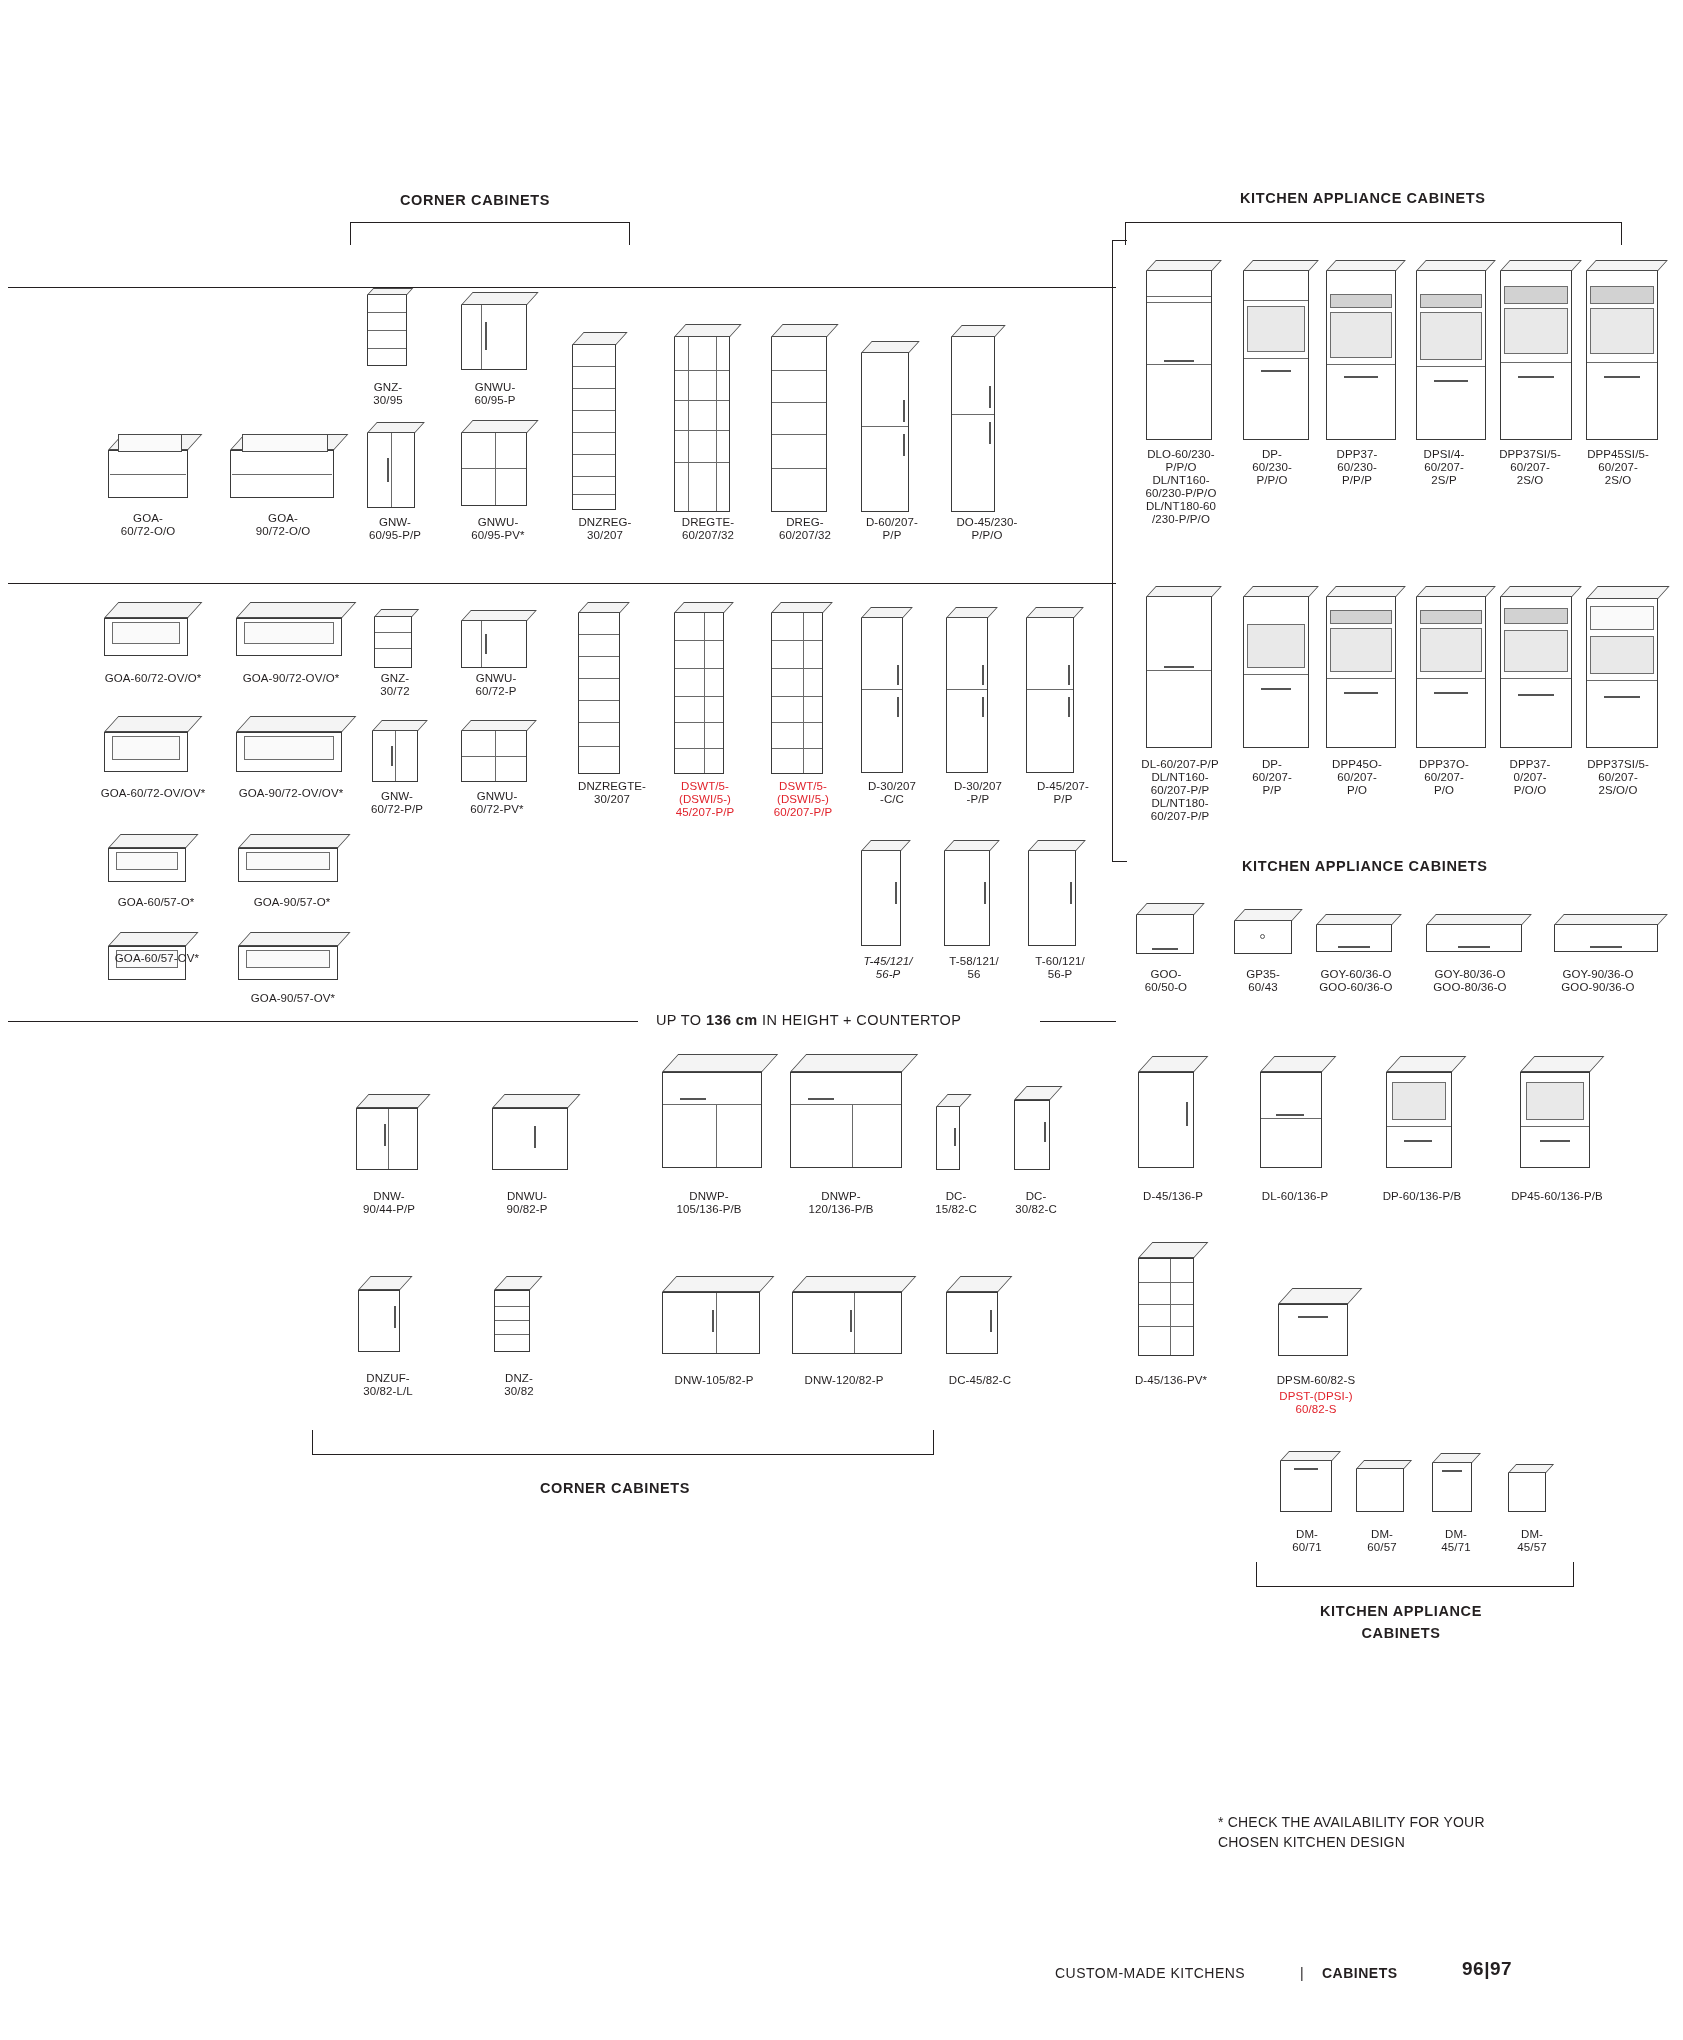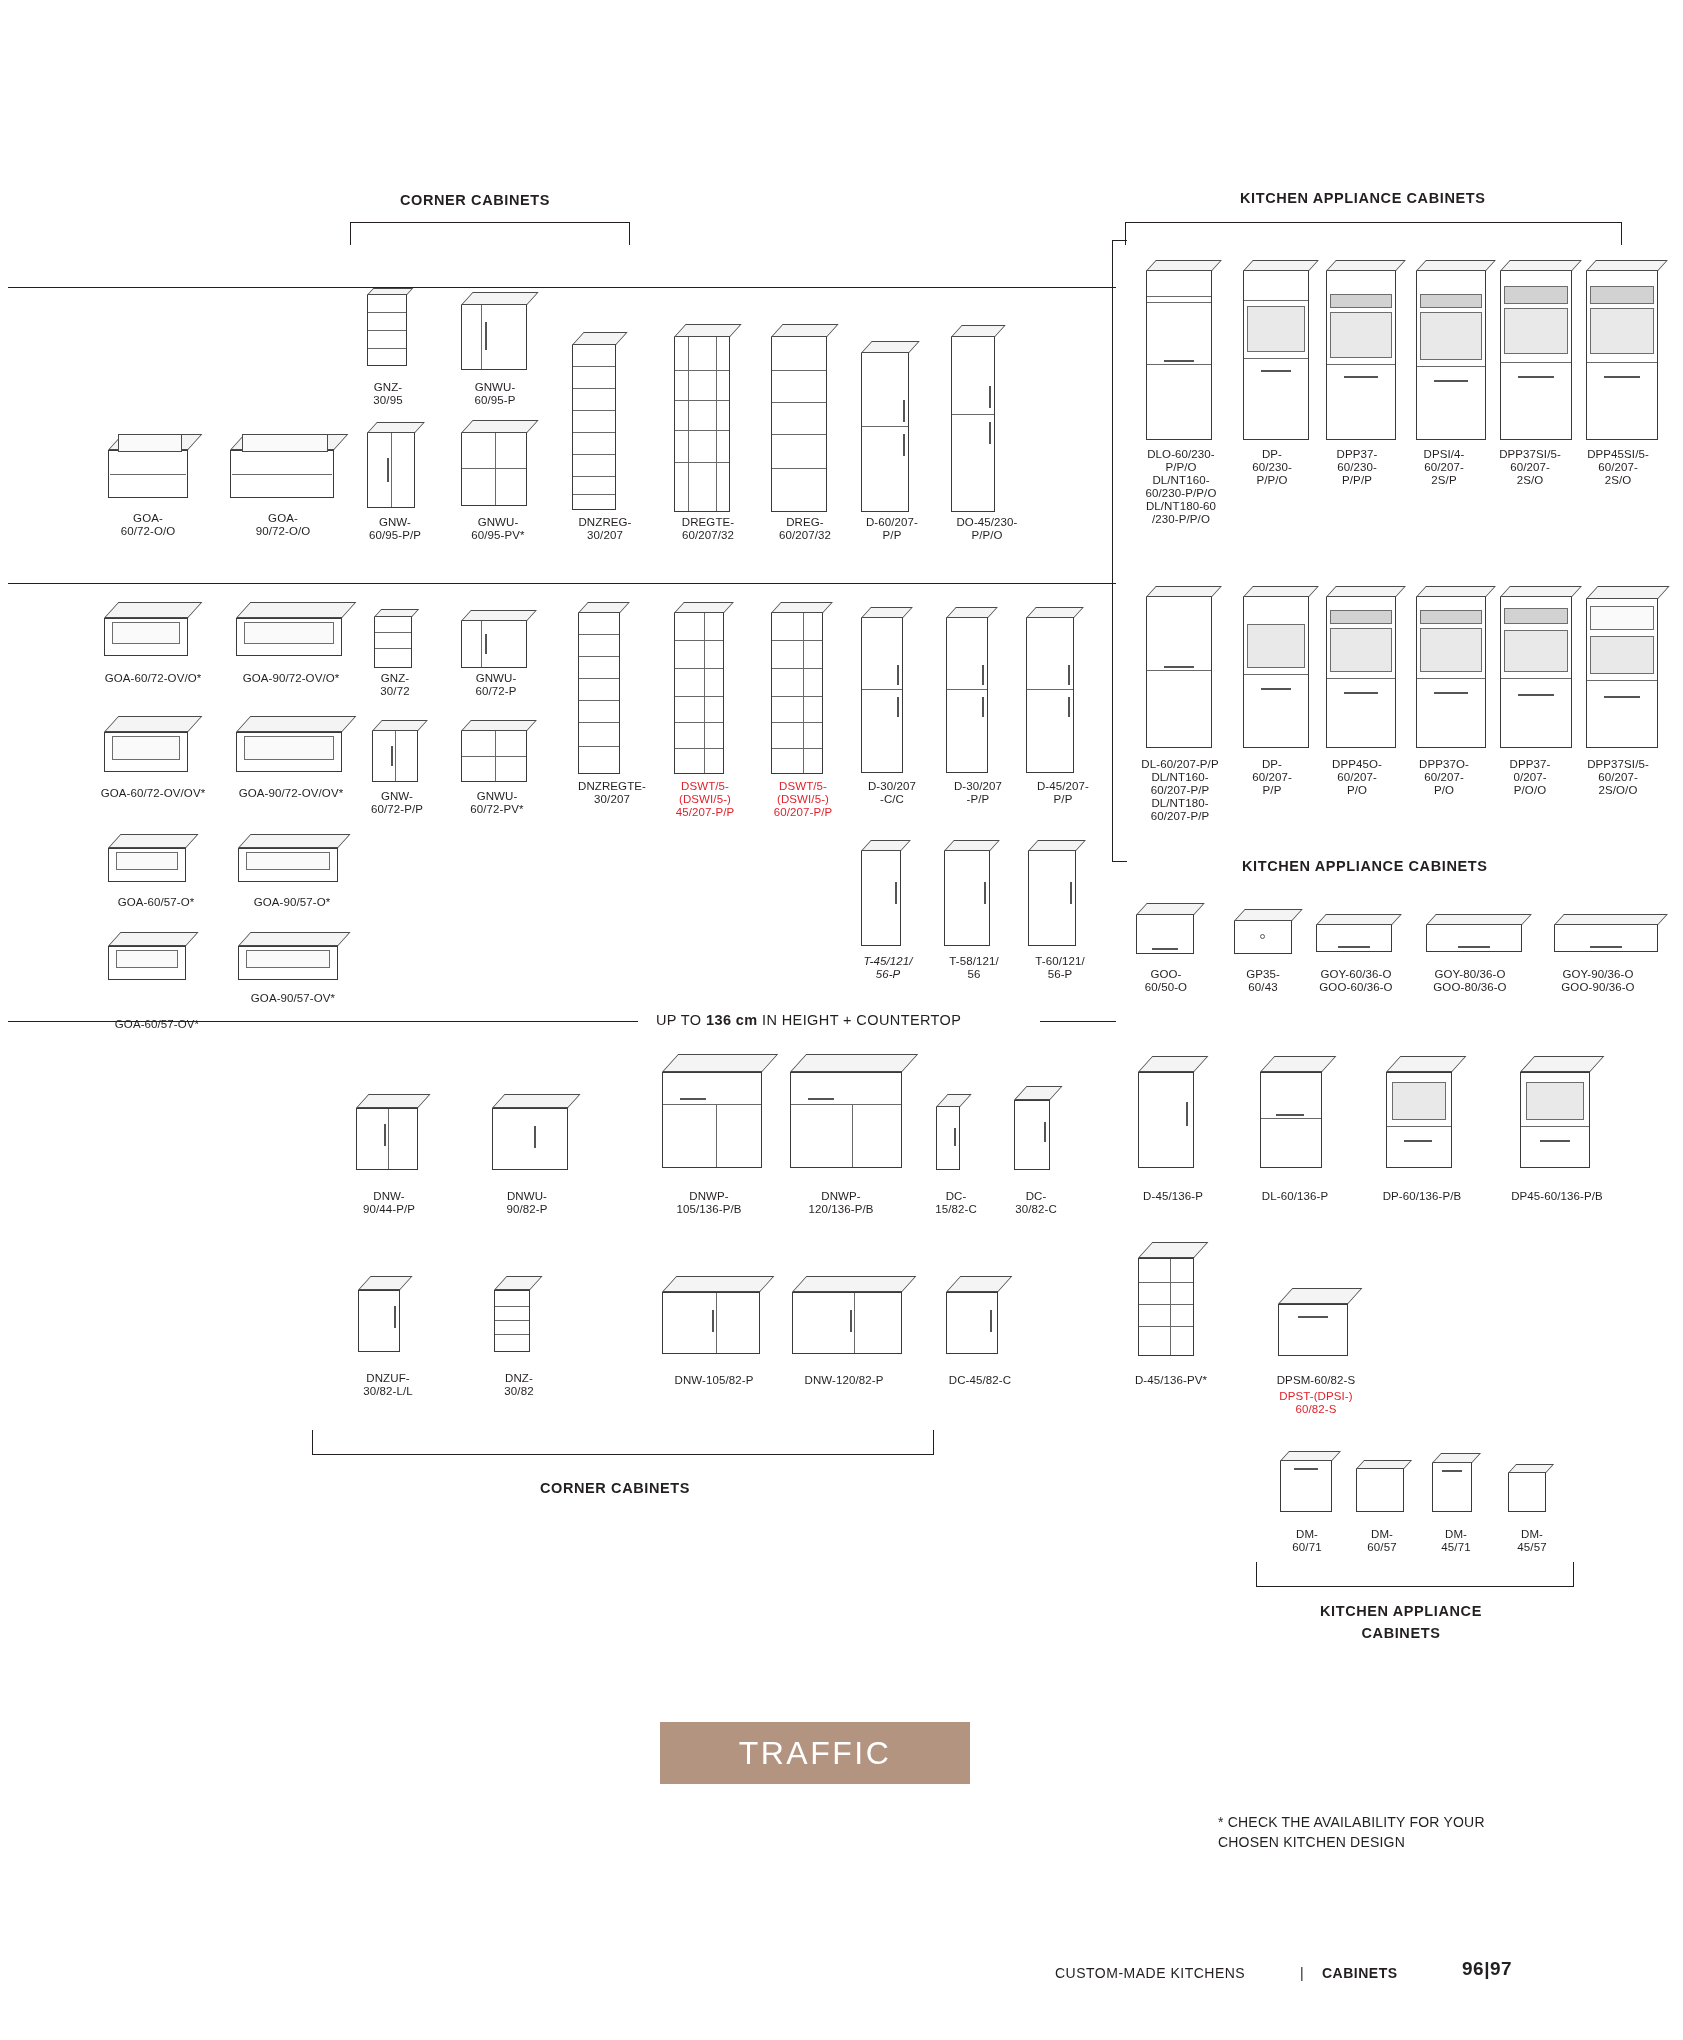--- a/index.html
+++ b/index.html
@@ -416,21 +416,21 @@
     <div class="topface" style="left:8px;top:6px;width:100px;height:14px;"></div>
     <div class="panel" style="left:16px;top:24px;width:84px;height:18px;"></div>
   </div>
   <div class="lbl" style="left:228px;top:896px;width:128px;">GOA-90/57-O*</div>
 
   <div class="unit" style="left:100px;top:926px;width:96px;height:62px;">
     <div class="box" style="left:8px;top:20px;width:78px;height:34px;"></div>
     <div class="topface" style="left:8px;top:6px;width:78px;height:14px;"></div>
     <div class="panel" style="left:16px;top:24px;width:62px;height:18px;"></div>
   </div>
-  <div class="lbl" style="left:86px;top:1018px;width:142px;">GOA-60/57-OV*</div>
+  <div class="lbl" style="left:86px;top:952px;width:142px;">GOA-60/57-OV*</div>
 
   <div class="unit" style="left:230px;top:926px;width:118px;height:62px;">
     <div class="box" style="left:8px;top:20px;width:100px;height:34px;"></div>
     <div class="topface" style="left:8px;top:6px;width:100px;height:14px;"></div>
     <div class="panel" style="left:16px;top:24px;width:84px;height:18px;"></div>
   </div>
   <div class="lbl" style="left:222px;top:992px;width:142px;">GOA-90/57-OV*</div>
 
   <div class="unit" style="left:572px;top:600px;width:58px;height:176px;">
     <div class="box" style="left:6px;top:12px;width:42px;height:162px;"></div>
@@ -824,23 +824,20 @@
     <div class="box" style="left:8px;top:10px;width:38px;height:40px;"></div>
     <div class="topface" style="left:8px;top:2px;width:38px;height:9px;"></div>
   </div>
   <div class="lbl" style="left:1490px;top:1528px;width:84px;">DM-
 45/57</div>
 
   <div class="bracket-bottom" style="left:1256px;top:1562px;width:316px;height:24px;"></div>
   <div class="hdr" style="left:1320px;top:1600px;text-align:center;line-height:22px;white-space:pre-line;">KITCHEN APPLIANCE
 CABINETS</div>
 
-  <div class="brandbar" style="left:660px;top:1722px;width:310px;height:62px;background:#b39481;">
-    <span>TRAFFIC</span>
-  </div>
 
 
   <div class="note" style="left:1218px;top:1812px;width:420px;">* CHECK THE AVAILABILITY FOR YOUR
    CHOSEN KITCHEN DESIGN</div>
 
   <div class="footline" style="left:1055px;top:1965px;">CUSTOM-MADE KITCHENS</div>
   <div class="footline" style="left:1300px;top:1965px;">|</div>
   <div class="footline" style="left:1322px;top:1965px;font-weight:bold;">CABINETS</div>
   <div class="pageno" style="left:1462px;top:1958px;">96|97</div>
 

